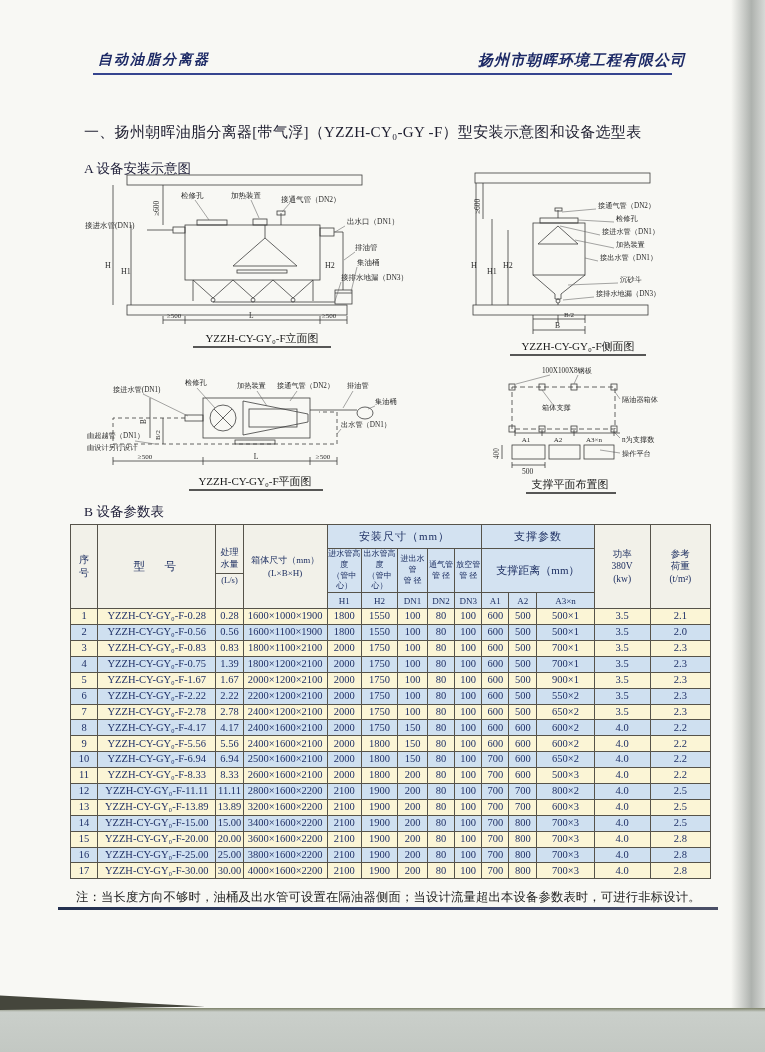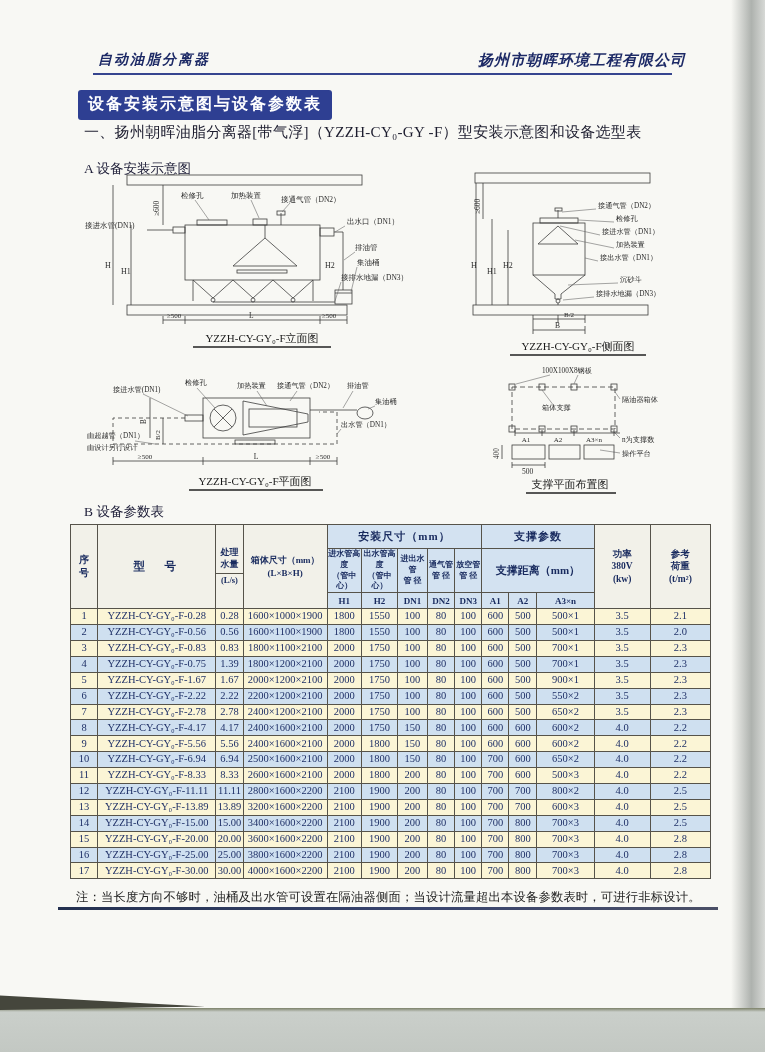--- a/index.html
+++ b/index.html
@@ -33,21 +33,21 @@
   .dwg svg{display:block;}
   .dwg text{font-family:"Liberation Serif","DejaVu Serif",serif;fill:#2b2b2b;}
   .dwg .ln{stroke:#3d3d3d;stroke-width:0.8;fill:none;}
   .dwg .lt{stroke:#6a6a6a;stroke-width:0.6;fill:none;}
   .dwg .cap{font-size:11px;fill:#1a1a1a;}
 
   table.param{position:absolute;left:70px;top:524px;width:641px;border-collapse:collapse;
     table-layout:fixed;border:1.5px solid #3f3d35;}
   table.param th,table.param td{border:1px solid #56534a;overflow:hidden;text-align:center;
     padding:0;color:#1f3067;}
-  table.param thead th{font-weight:bold;color:#182a5e;margin-left:14px;}
+  table.param thead th{font-weight:normal;color:#182a5e;margin-left:14px;}
   .thw{background:#f2f1e9;}
   .thb{background:#d3e2f1;}
   .prel{white-space:pre-line;}
   .th-seq{font-size:10px;line-height:1.25;}
   .th-model{font-size:11.5px;letter-spacing:4px;}
   .th-flow{font-size:9px;line-height:1.3;}
   .th-flow .ls{border-top:1px solid #56534a;font-size:8.5px;margin-top:2px;padding-top:1px;}
   .th-box{font-size:9px;line-height:1.4;}
   .th-group{font-size:11px;height:23px;letter-spacing:1px;}
   .th-sub{font-size:8px;line-height:1.35;height:33px;}
@@ -66,21 +66,20 @@
 </style>
 </head>
 <body>
 
 <div class="page">
 
   <div class="hdr-left">自动油脂分离器</div>
   <div class="hdr-right">扬州市朝晖环境工程有限公司</div>
   <div class="hdr-rule"></div>
 
-  <div class="banner">设备安装示意图与设备参数表</div>
   <div class="section-title">一、扬州朝晖油脂分离器[带气浮]（YZZH-CY₀-GY -F）型安装示意图和设备选型表</div>
   <div class="sub-a">A 设备安装示意图</div>
   <div class="sub-b">B 设备参数表</div>
 
   <div class="dwg" style="left:85px;top:168px;">
     <svg width="350" height="192" viewBox="0 0 350 192">
       <defs>
         <pattern id="hz1" width="6" height="6" patternUnits="userSpaceOnUse" patternTransform="rotate(45)">
           <line x1="0" y1="0" x2="0" y2="6" stroke="#8d8d84" stroke-width="1.1"></line>
         </pattern>

